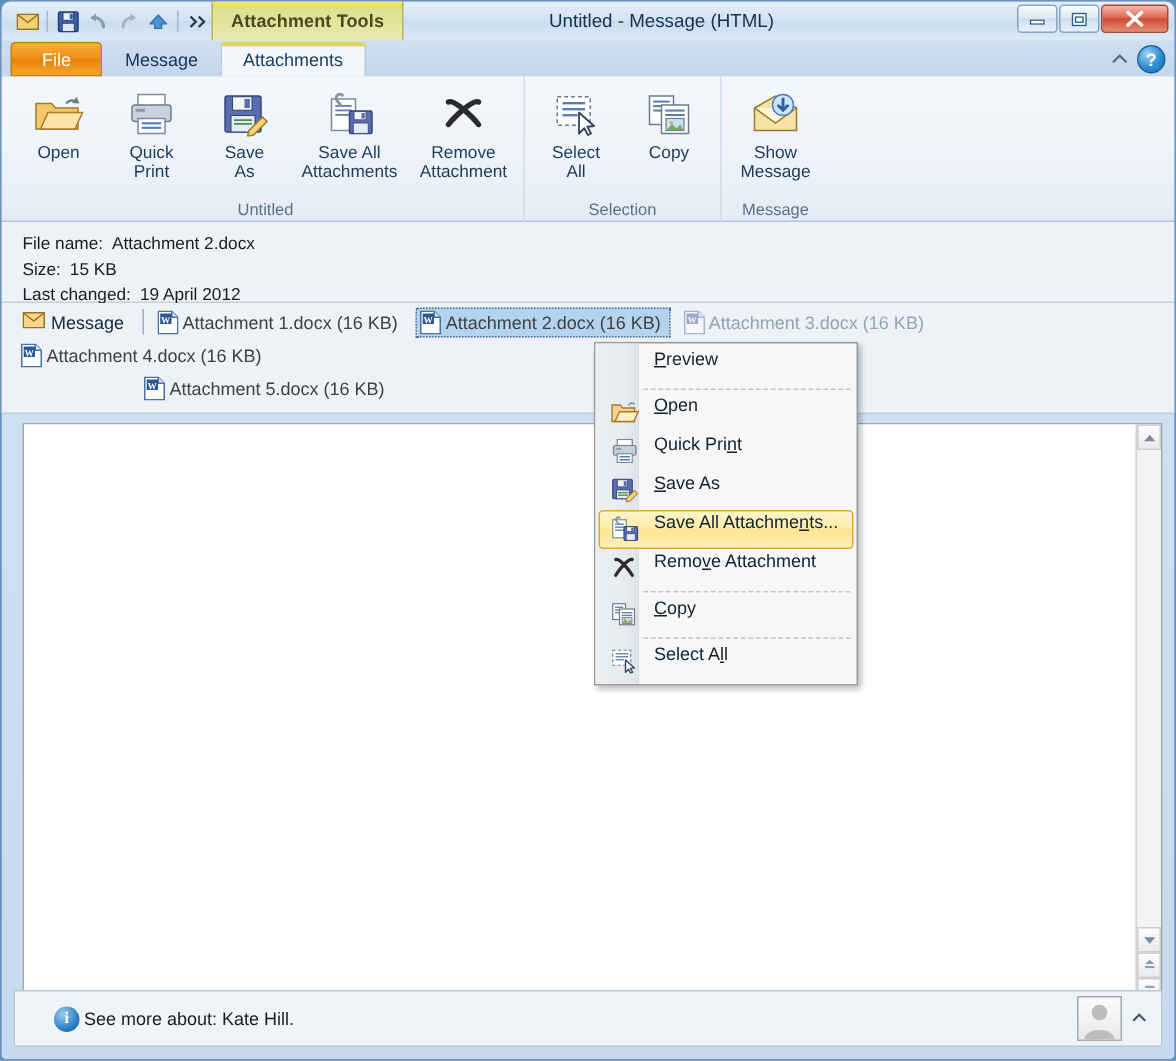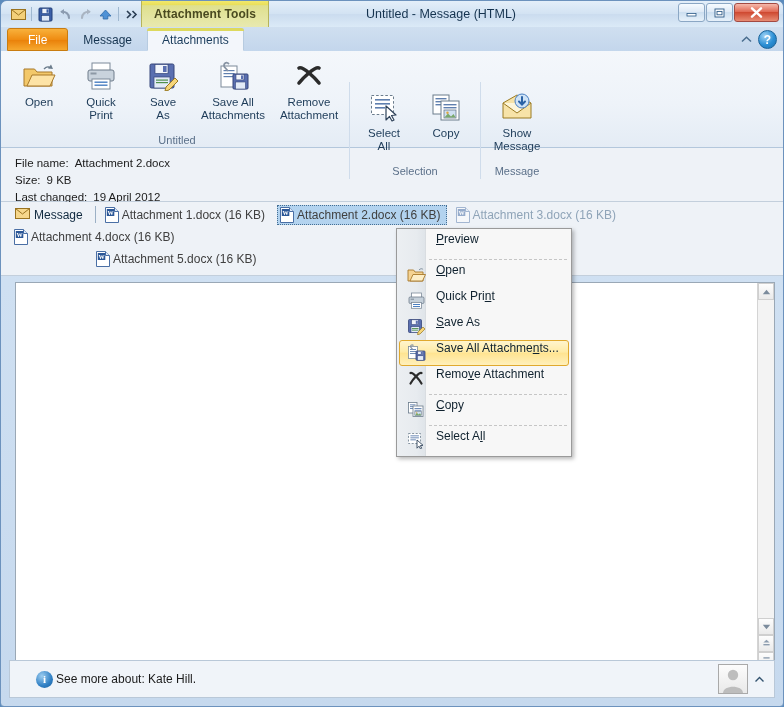--- a/index.html
+++ b/index.html
@@ -141,21 +141,21 @@
     border-bottom: 1px solid #b3c7dc;
     display: flex;
     padding-left: 4px;
   }
   .rgroup {
     position: relative;
     height: 97px;
     display: flex; flex-direction: column;
     padding: 0 3px;
   }
-  .rgroup + .rgroup { border-left: 1px solid #cfdceb; margin-top: 31px; }
+  .rgroup + .rgroup { border-left: 1px solid #cfdceb; }
   .rgroup-items {
     flex: 1;
     display: flex; align-items: flex-start;
     padding-top: 3px;
   }
   .rbtn {
     width: 62px;
     display: flex; flex-direction: column; align-items: center;
     padding: 3px 2px 0;
     border: 1px solid transparent;
@@ -547,21 +547,21 @@
       </div>
       <div class="rgroup-title">Message</div>
     </div>
   </div>
 
   <div id="infopanel">
     <div class="inforow">
       <span class="lbl">File name:</span><span class="val">Attachment 2.docx</span>
     </div>
     <div class="inforow">
-      <span class="lbl">Size:</span><span class="val">9 KB</span>
+      <span class="lbl">Size:</span><span class="val">15 KB</span>
     </div>
     <div class="inforow">
       <span class="lbl">Last changed:</span><span class="val">19 April 2012</span>
     </div>
   </div>
 
   <div id="attbar">
     <div class="msg-tab">
       <span class="wicon">
         <svg width="15" height="11" viewBox="0 0 15 11">

